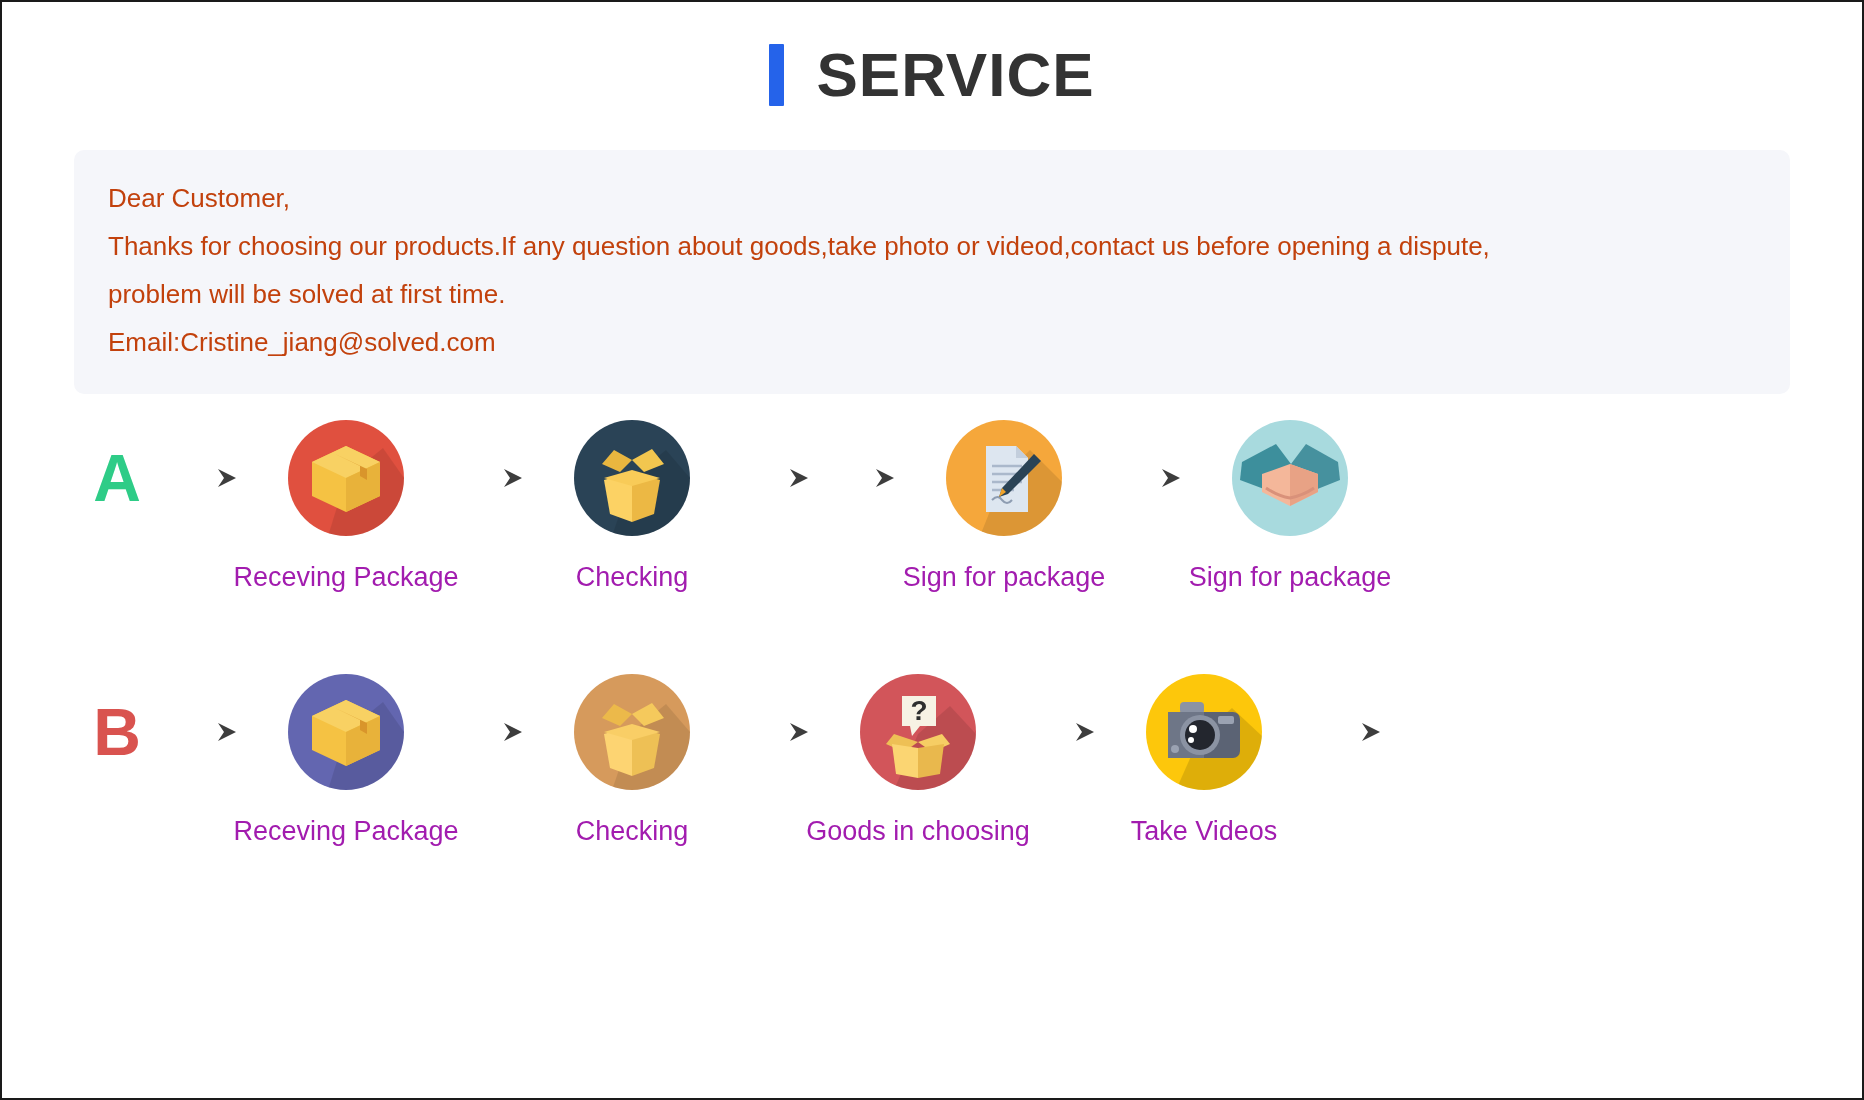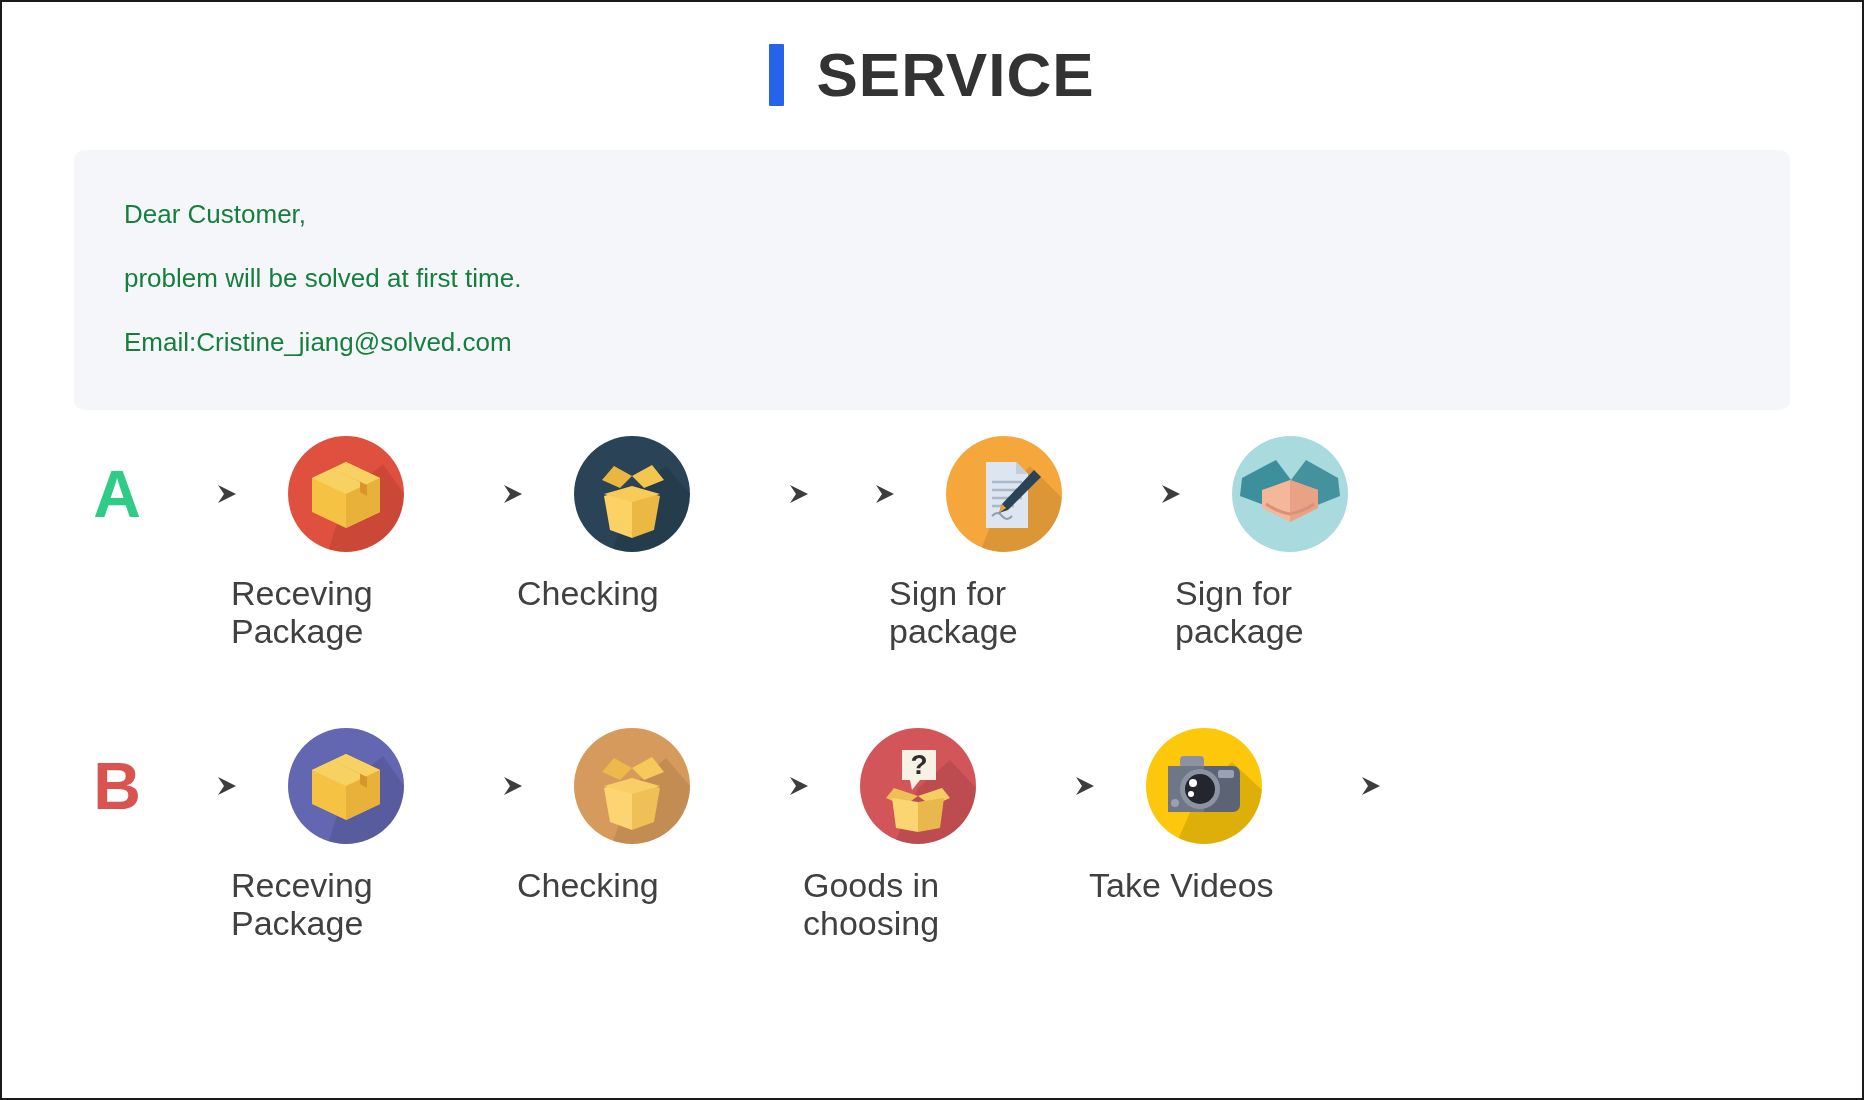--- a/index.html
+++ b/index.html
@@ -45,24 +45,24 @@
   }
 
   
   .notice {
     margin: 44px 72px 0 72px;
     background: #f5f6fa;
     border-radius: 10px;
     padding: 24px 34px 28px 34px;
   }
   .notice p {
-    margin: 16px;
+    margin: 0;
     font-size: 26px;
     line-height: 48px;
-    color: #15803d;
+    color: #c2410c;
     font-family: "Liberation Sans", sans-serif;
     white-space: nowrap;
   }
 
   
   .flow-row {
     display: flex;
     align-items: flex-start;
     padding: 0 72px;
     margin-top: 26px;
@@ -98,39 +98,41 @@
   .step-icon {
     width: 116px;
     height: 116px;
     border-radius: 50%;
     position: relative;
     overflow: hidden;
     flex: 0 0 116px;
   }
   .step-label {
     margin-top: 22px;
-    font-size: 34px;
-    color: #404040;
+    font-size: 27px;
+    color: #a21caf;
+    text-align: center;
     line-height: 38px;
     font-family: "Liberation Sans", sans-serif;
     width: 230px;
   }
 </style>
 </head>
 <body>
 
 <div class="page">
 
   <div class="header">
     <div class="title-bar"></div>
     <div class="title-text">SERVICE</div>
   </div>
 
   <div class="notice">
     <p>Dear Customer,</p>
+    <p>Thanks for choosing our products.If any question about goods,take photo or videod,contact us before opening a dispute,</p>
     <p>problem will be solved at first time.</p>
     <p>Email:Cristine_jiang@solved.com</p>
   </div>
 
   <div class="flow-row">
     <div class="row-letter letter-a">A</div>
 
     <div class="arrow">
       <svg width="70" height="26" viewBox="0 0 70 26">
           <defs>

